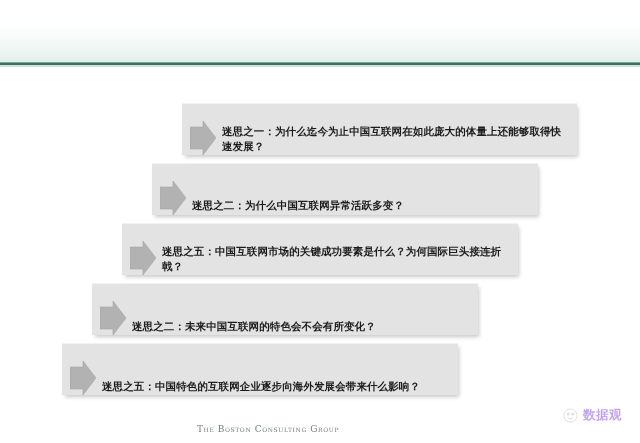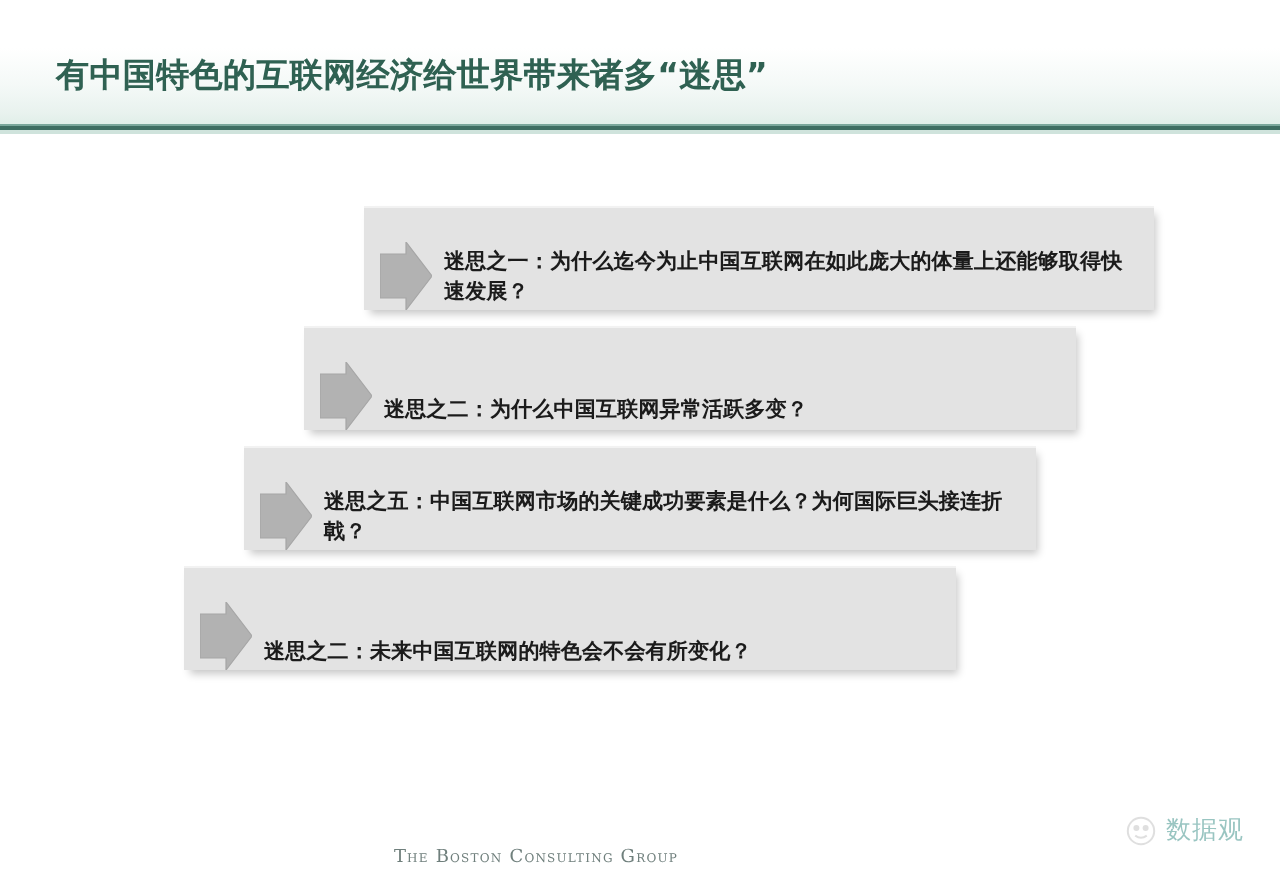--- a/index.html
+++ b/index.html
@@ -123,32 +123,31 @@
     gap: 5px;
     opacity: 0.42;
   }
   #watermark .wm-icon {
     width: 15px;
     height: 15px;
     flex: 0 0 auto;
   }
   #watermark .wm-text {
     font-size: 12.5px;
-    font-weight: normal;
-    color: #0f766e;
+    font-weight: bold;
+    color: #6d28d9;
     letter-spacing: 0.5px;
   }
 </style>
 </head>
 <body>
 
 <div id="slide">
 
   <div id="header-band"></div>
-  <div id="slide-title">有中国特色的互联网经济给世界带来诸多“迷思”</div>
   <div id="title-rule"></div>
   <div id="title-rule-soft"></div>
 
   <div class="myth-row" style="left:182px; top:103px; width:395px;">
     <span class="arrow-icon">
       <svg width="26" height="34" viewBox="0 0 26 34">
         <path d="M0 6 H13 V0 L26 17 L13 34 V28 H0 Z" fill="#b2b2b2"></path>
         <path d="M0 6 H13 V0 L26 17 L13 34 V28 H0 Z" fill="none" stroke="#a6a6a6" stroke-width="0.6"></path>
       </svg>
     </span>
@@ -178,20 +177,29 @@
   <div class="myth-row" style="left:92px; top:283px; width:386px;">
     <span class="arrow-icon">
       <svg width="26" height="34" viewBox="0 0 26 34">
         <path d="M0 6 H13 V0 L26 17 L13 34 V28 H0 Z" fill="#b2b2b2"></path>
         <path d="M0 6 H13 V0 L26 17 L13 34 V28 H0 Z" fill="none" stroke="#a6a6a6" stroke-width="0.6"></path>
       </svg>
     </span>
     <span class="myth-text">迷思之二：未来中国互联网的特色会不会有所变化？</span>
   </div>
 
+  <div class="myth-row" style="left:62px; top:343px; width:396px;">
+    <span class="arrow-icon">
+      <svg width="26" height="34" viewBox="0 0 26 34">
+        <path d="M0 6 H13 V0 L26 17 L13 34 V28 H0 Z" fill="#b2b2b2"></path>
+        <path d="M0 6 H13 V0 L26 17 L13 34 V28 H0 Z" fill="none" stroke="#a6a6a6" stroke-width="0.6"></path>
+      </svg>
+    </span>
+    <span class="myth-text">迷思之五：中国特色的互联网企业逐步向海外发展会带来什么影响？</span>
+  </div>
 
   <div id="watermark">
     <span class="wm-icon">
       <svg width="15" height="15" viewBox="0 0 15 15">
         <circle cx="7.5" cy="7.5" r="6.6" fill="none" stroke="#b4b4b4" stroke-width="1"></circle>
         <circle cx="5.2" cy="6" r="1.5" fill="#b4b4b4"></circle>
         <circle cx="9.8" cy="6" r="1.5" fill="#b4b4b4"></circle>
         <path d="M4.6 9.8 Q7.5 12 10.4 9.8" fill="none" stroke="#b4b4b4" stroke-width="1"></path>
       </svg>
     </span>

